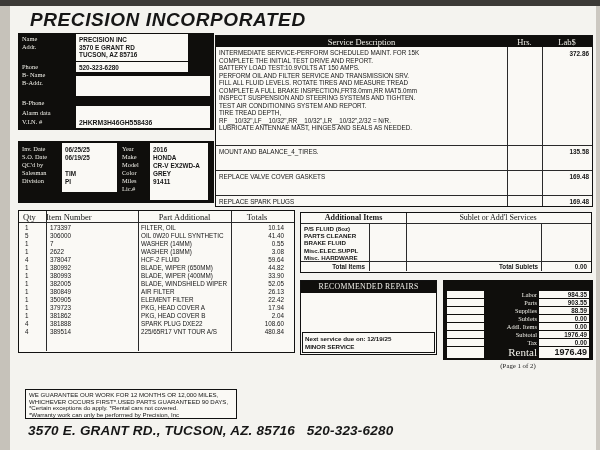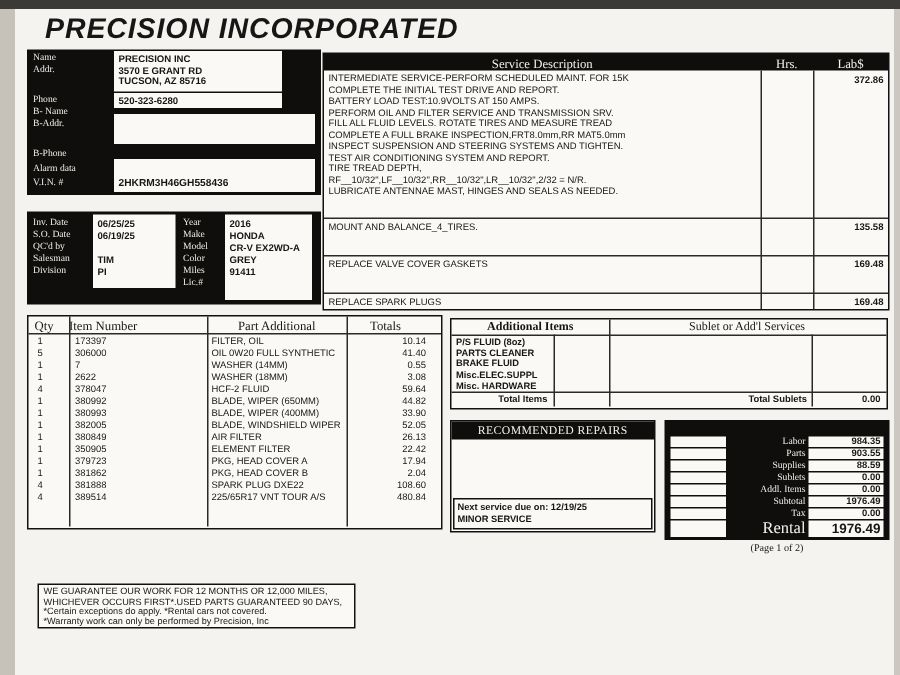--- a/index.html
+++ b/index.html
@@ -273,14 +273,15 @@
   </div>
   <div class="abs serif" style="left:443px;top:362px;width:150px;text-align:center;font-size:6.8px;">(Page 1 of 2)</div>
 
   <div class="abs" style="left:25px;top:389px;width:212px;height:30px;border:1px solid #111;background:#faf9f5;box-sizing:border-box;padding:2px 3px;">
     <div style="font-size:6.1px;line-height:6.6px;white-space:nowrap;">WE GUARANTEE OUR WORK FOR 12 MONTHS OR 12,000 MILES,</div>
     <div style="font-size:6.1px;line-height:6.6px;white-space:nowrap;">WHICHEVER OCCURS FIRST*.USED PARTS GUARANTEED 90 DAYS,</div>
     <div style="font-size:6.1px;line-height:6.6px;white-space:nowrap;">*Certain exceptions do apply. *Rental cars not covered.</div>
     <div style="font-size:6.1px;line-height:6.6px;white-space:nowrap;">*Warranty work can only be performed by Precision, Inc</div>
   </div>
 
+  <div class="abs" style="left:28px;top:423px;font-size:13.5px;font-weight:bold;font-style:italic;letter-spacing:.2px;white-space:pre;">3570 E. GRANT RD., TUCSON, AZ. 85716   520-323-6280</div>
 
 </div>
 
 </body></html>

